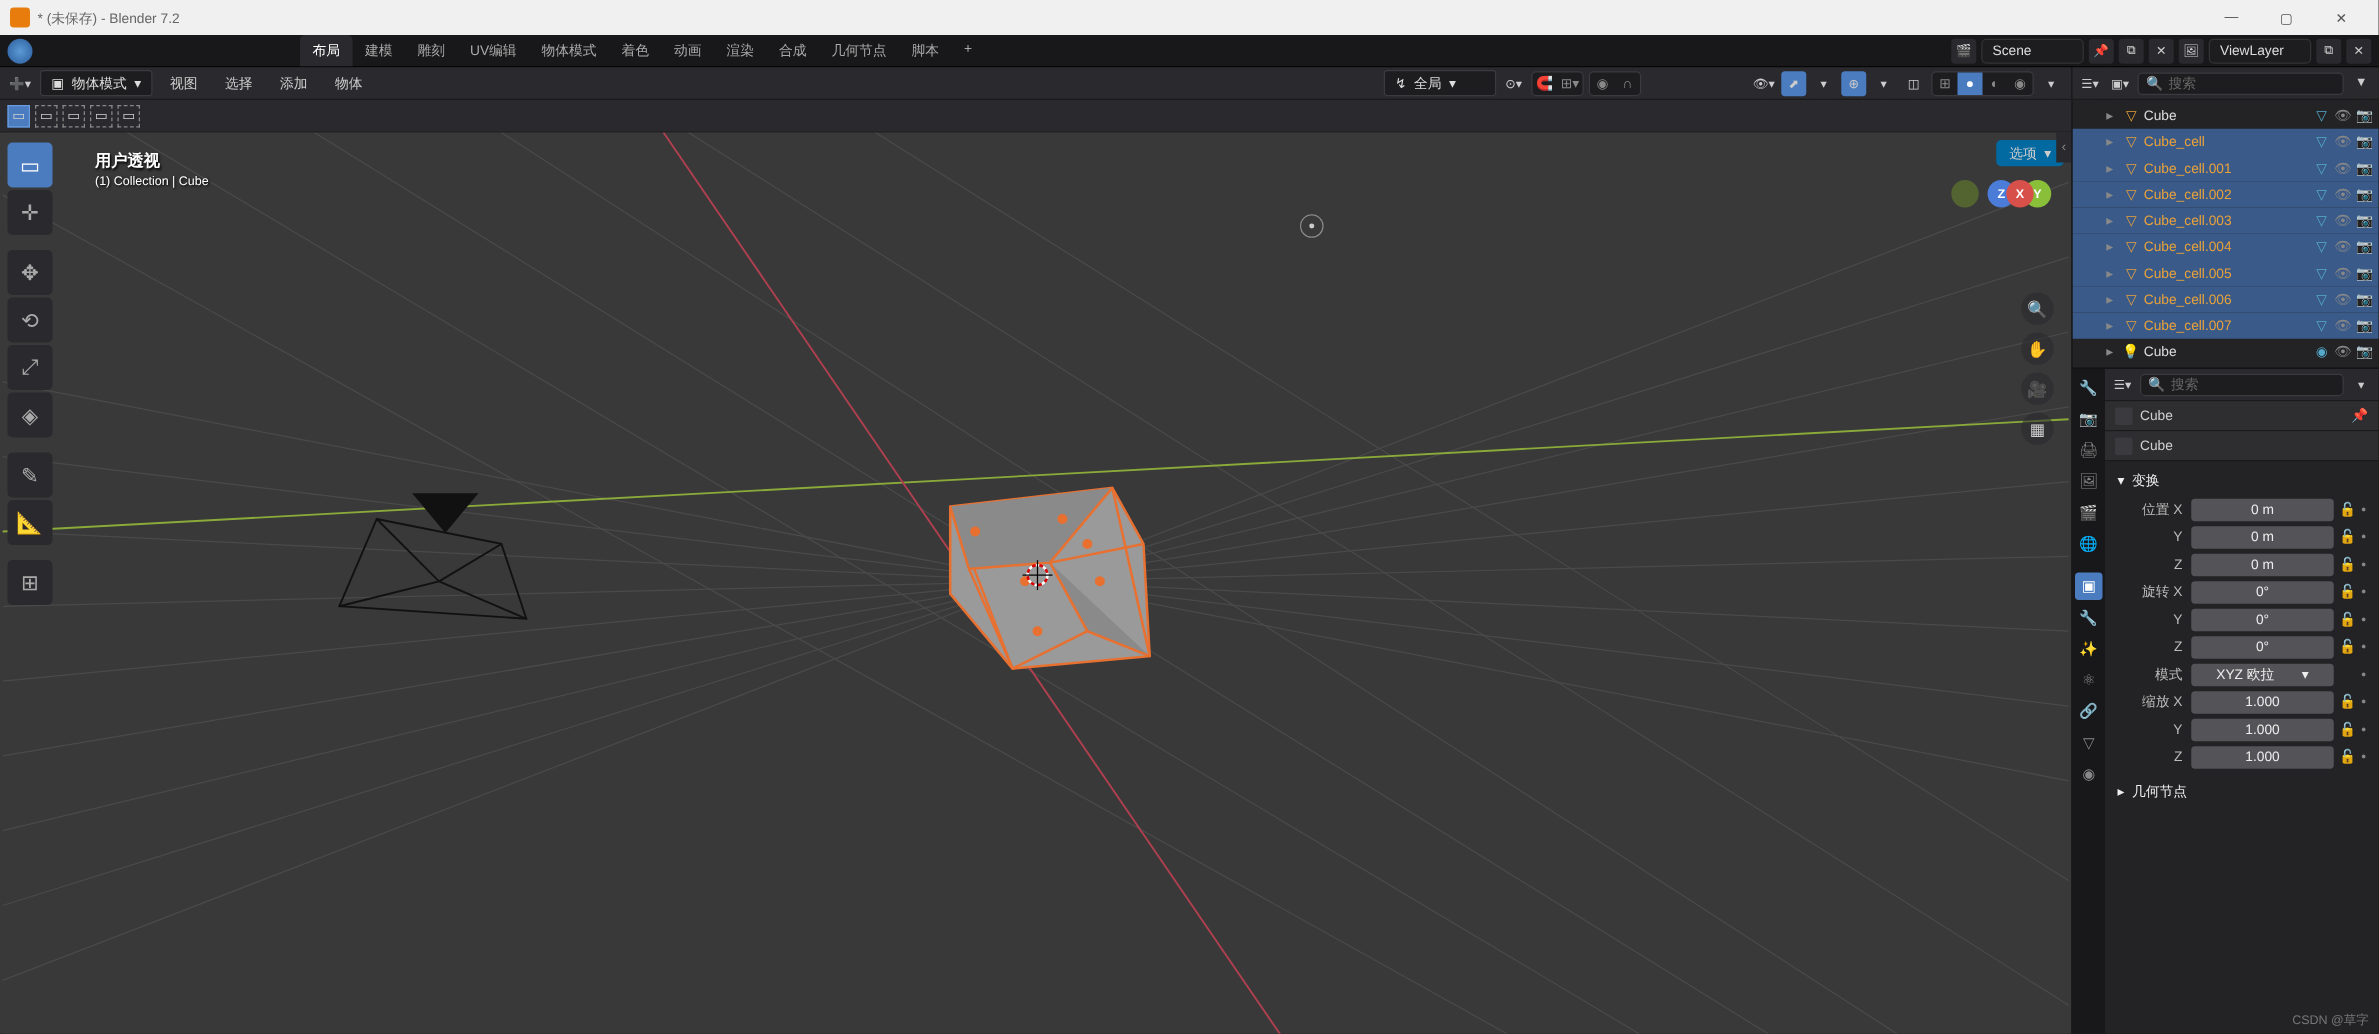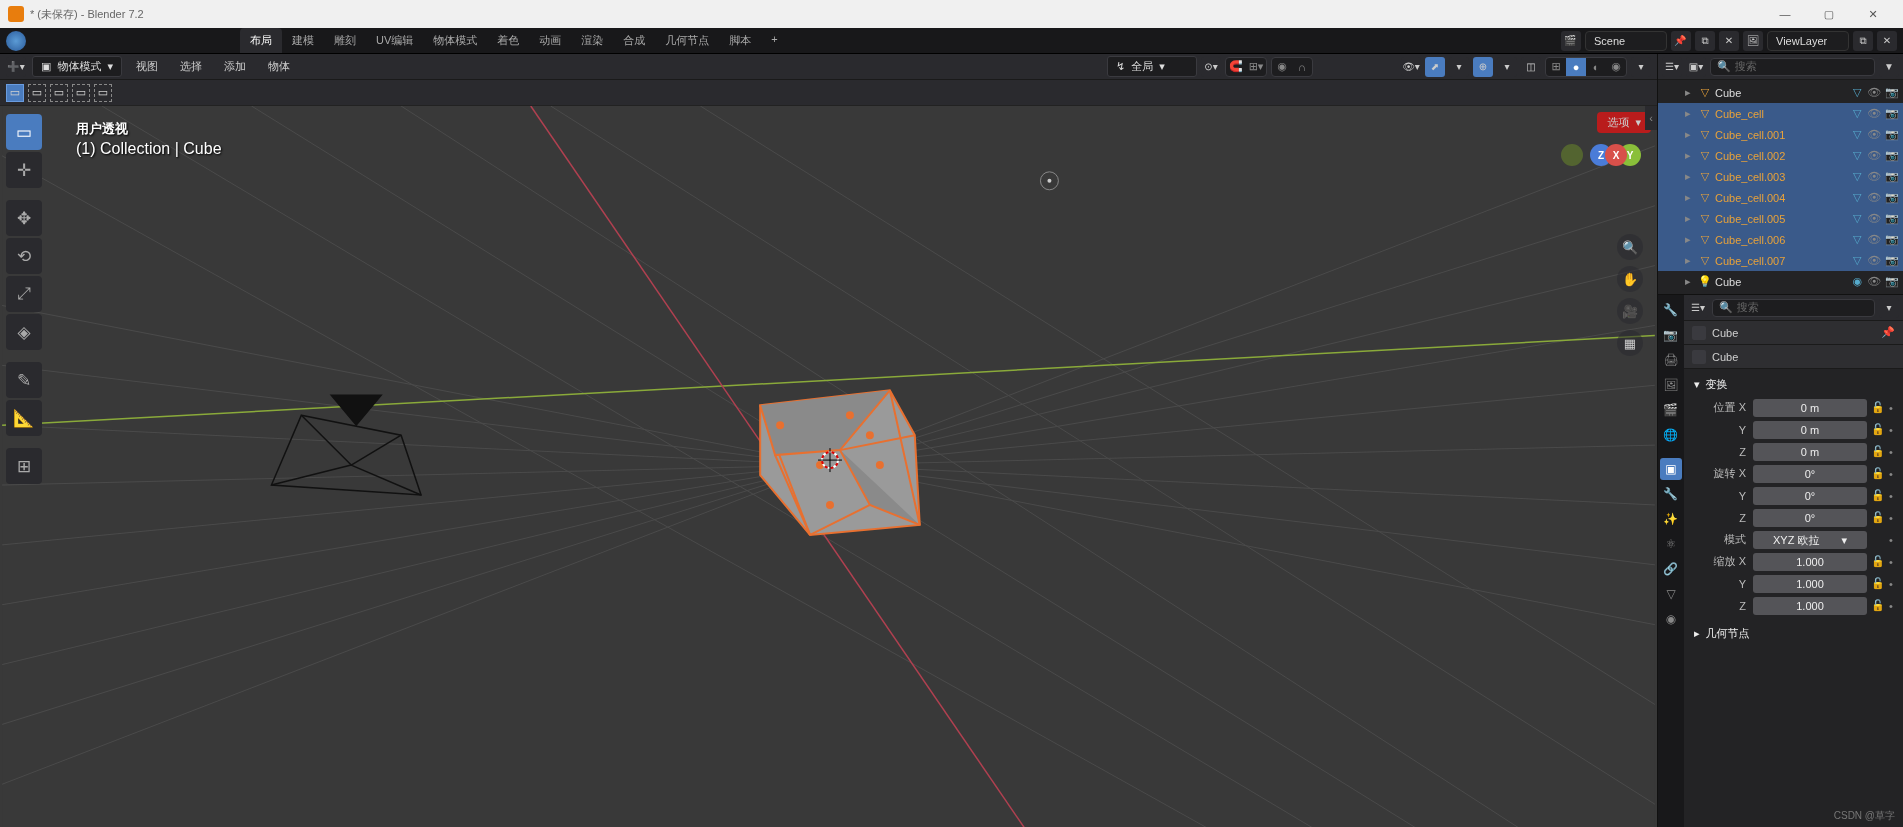--- a/index.html
+++ b/index.html
@@ -28,22 +28,22 @@
 .pill .p { width:20px; height:18px; display:flex; align-items:center; justify-content:center; color:#888; }
 .pill .p.on { background:#4a7cbf; color:#fff; }
 .selpill { height:26px; background:#2a2a2e; display:flex; align-items:center; padding:0 6px; gap:4px; border-bottom:1px solid #222; }
 .selpill .sp { width:18px; height:18px; border:1px dashed #888; display:flex; align-items:center; justify-content:center; }
 .selpill .sp.on { background:#4a7cbf; border:1px solid #6a9cdf; }
 .toolcol { position:absolute; left:6px; top:60px; display:flex; flex-direction:column; gap:2px; }
 .toolcol .tool { width:36px; height:36px; background:#2a2a2e; border-radius:4px; display:flex; align-items:center; justify-content:center; color:#aaa; font-size:17px; }
 .toolcol .tool.active { background:#4a7cbf; color:#fff; }
 .overlay-label { position:absolute; left:76px; top:66px; color:#fff; text-shadow:1px 1px 2px #000; }
 .overlay-label .line1 { font-size:13px; font-weight:bold; }
-.overlay-label .line2 { font-size:16px; margin-top:2px; }
-.opts { position:absolute; right:6px; top:58px; background:#b91c1c; padding:3px 10px; border-radius:4px; display:flex; align-items:center; gap:6px; color:#ccc; }
+.overlay-label .line2 { font-size:10px; margin-top:2px; }
+.opts { position:absolute; right:6px; top:58px; background:#0369a1; padding:3px 10px; border-radius:4px; display:flex; align-items:center; gap:6px; color:#ccc; }
 .gizmo { position:absolute; right:16px; top:90px; width:80px; height:80px; }
 .gaxis { position:absolute; width:22px; height:22px; border-radius:50%; display:flex; align-items:center; justify-content:center; color:#fff; font-weight:bold; font-size:10px; }
 .navcol { position:absolute; right:14px; top:180px; display:flex; flex-direction:column; gap:6px; }
 .navcol .nb { width:26px; height:26px; background:#2a2a2e88; border-radius:13px; display:flex; align-items:center; justify-content:center; color:#ccc; font-size:13px; }
 .collapse-strip { position:absolute; right:0; top:52px; width:12px; height:24px; background:#2a2a2e; display:flex; align-items:center; justify-content:center; color:#888; }
 .grid { position:absolute; inset:52px 0 0 0; }
 .sidepanel { width:246px; background:#232325; display:flex; flex-direction:column; border-left:1px solid #111; }
 .outliner { flex:0 0 auto; max-height:280px; display:flex; flex-direction:column; }
 .out-hdr { height:26px; background:#2a2a2e; display:flex; align-items:center; padding:0 4px; gap:4px; border-bottom:1px solid #1a1a1a; }
 .search { flex:1; background:#1d1d1f; border:1px solid #3a3a3f; border-radius:4px; height:18px; display:flex; align-items:center; padding:0 6px; color:#666; gap:4px; }

